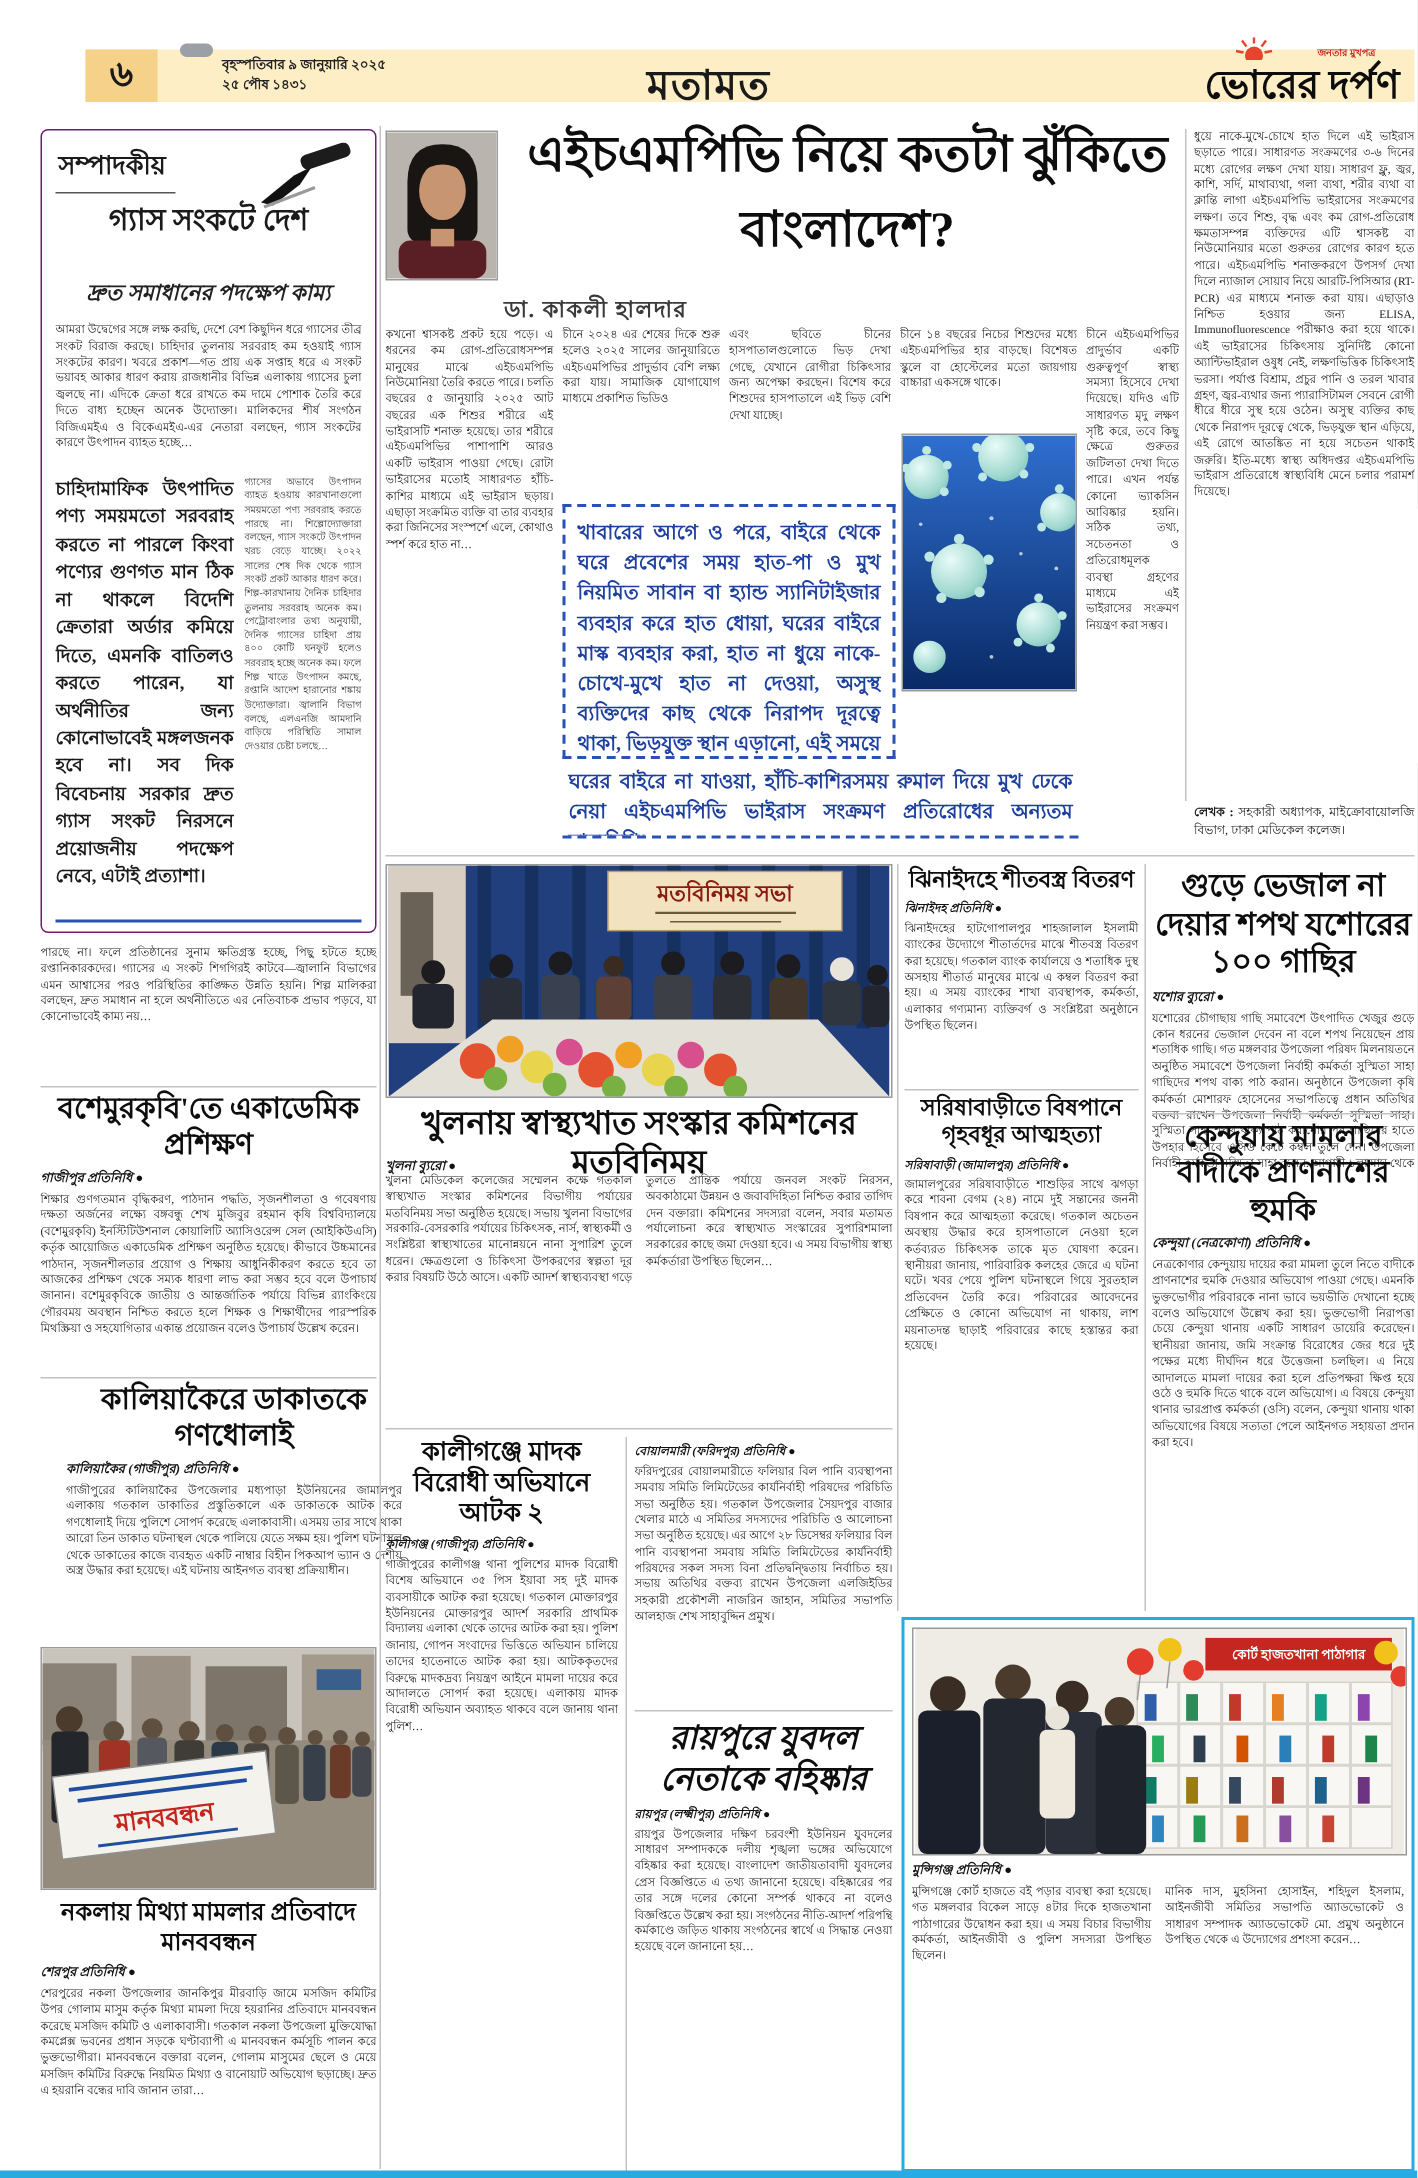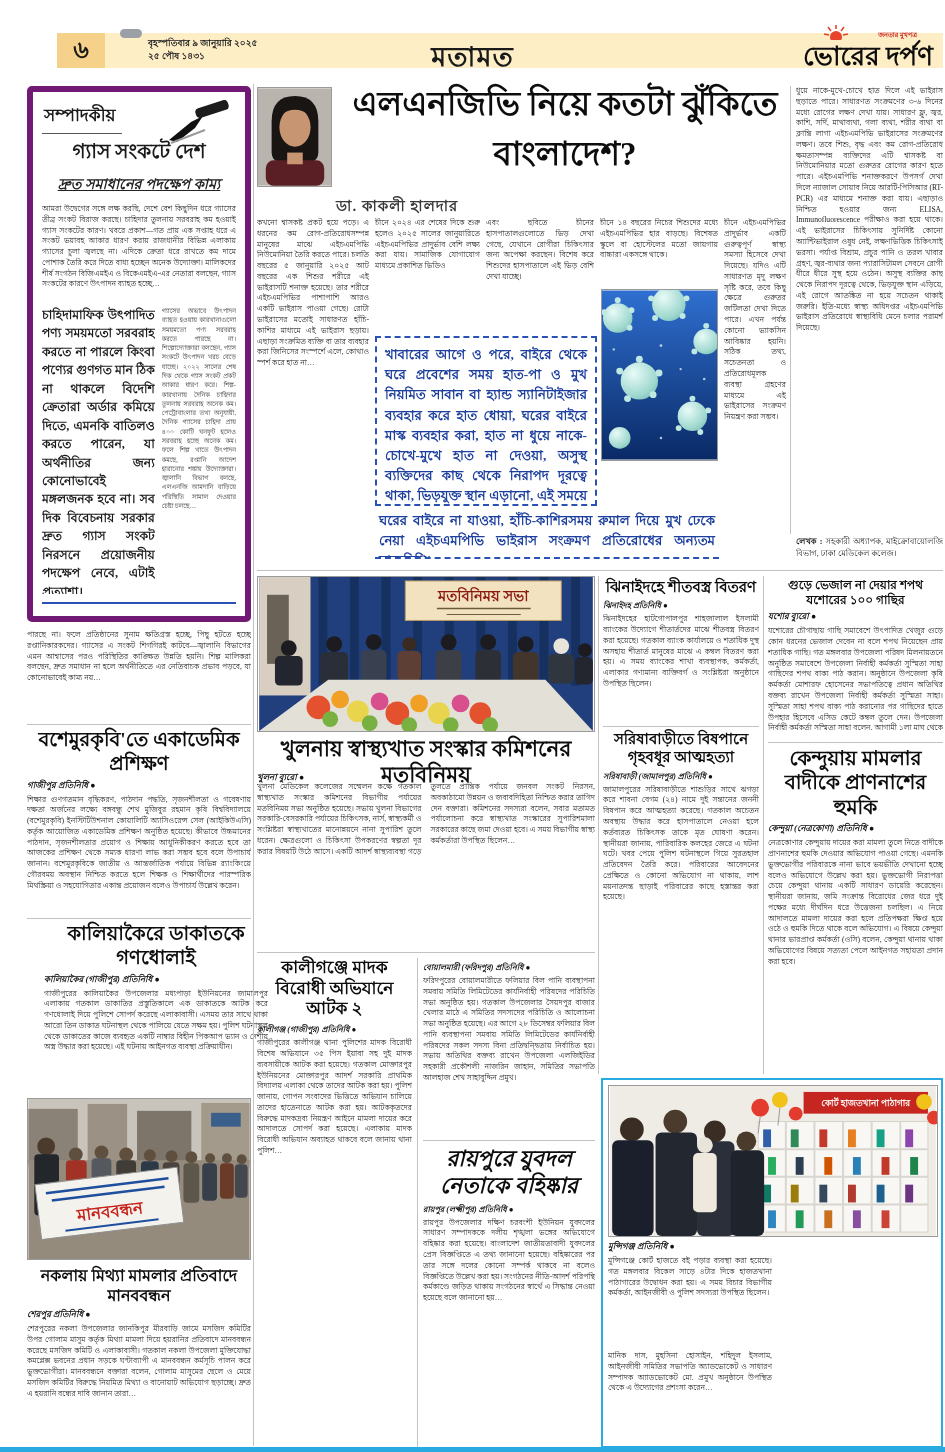--- a/index.html
+++ b/index.html
@@ -17,24 +17,24 @@
   #foldpill { left:120px; top:29px; width:22px; height:9px; background:#9aa0a6; border-radius:5px; }
   .dateline-hdr { left:148px; top:37px; font-size:9px; font-weight:700; line-height:1.45; color:#222; }
   #section-title { left:0; top:36px; width:945px; text-align:center; font-size:27px; font-weight:800; letter-spacing:1px; }
   #logo-tag { right:28px; top:30px; font-size:6.5px; color:#c6231d; font-weight:700; }
   #logo { right:12px; top:36px; font-size:26px; font-weight:800; color:#0d0d0d; }
   #sun { right:96px; top:24px; }
   
   .vrule { width:1px; background:#c2c2c2; }
   .hrule { height:1px; background:#c2c2c2; }
   
-  #edbox { left:27px; top:86px; width:224px; height:536px; border:6px solid #701a75; border-radius:5px; padding:8px 9px; }
+  #edbox { left:27px; top:86px; width:224px; height:536px; border:1px solid #701a75; border-radius:5px; padding:8px 9px; }
   .ed-label { font-size:17px; font-weight:700; border-bottom:1.5px solid #555; display:inline-block; padding:2px 6px 3px 2px; }
   .ed-head { text-align:center; font-size:20px; font-weight:800; margin-top:2px; }
-  .ed-sub { text-align:center; font-size:14.5px; font-weight:700; font-style:italic; margin-top:4px; color:#222;text-decoration:underline; }
+  .ed-sub { text-align:center; font-size:14.5px; font-weight:700; font-style:italic; margin-top:20px; color:#222; }
   .body-txt { font-size:7.6px; line-height:1.42; text-align:justify; color:#222; overflow:hidden; }
   .ed-cols { display:flex; gap:7px; margin-top:6px; }
   .ed-bold { width:120px; font-size:12.3px; font-weight:700; line-height:1.5; text-align:justify; overflow:hidden; height:288px; }
   .ed-side { width:79px; font-size:6.4px; line-height:1.45; text-align:justify; color:#333; overflow:hidden; height:288px; }
   .ed-blueline { margin-top:8px; border-top:2px solid #2a52b5; }
   
   .art-head { font-weight:800; text-align:center; color:#0d0d0d; line-height:1.22; }
   .art-date { font-size:8.6px; font-weight:700; font-style:italic; color:#111; margin:3px 0 2px 0; }
   
   #main-head { left:336px; top:80px; width:458px; font-size:33px; line-height:1.5; }
@@ -155,21 +155,21 @@
   <div class="abs vrule" style="left:253px; top:84px; height:1362px;"></div>
 
   <svg class="abs photo" style="left:257px; top:87px;" width="75" height="100" viewBox="0 0 75 100">
     <rect width="75" height="100" fill="#b9b4ae"></rect>
     <path d="M14,34 Q14,8 38,8 Q62,8 62,34 L62,66 Q62,74 54,76 L22,76 Q14,74 14,66 Z" fill="#181512"></path>
     <ellipse cx="38" cy="40" rx="16" ry="20" fill="#c89572"></ellipse>
     <path d="M22,28 Q38,16 54,28 L54,22 Q48,12 38,12 Q28,12 22,22 Z" fill="#181512"></path>
     <rect x="8" y="74" width="60" height="26" rx="8" fill="#5a1f24"></rect>
     <rect x="30" y="66" width="16" height="12" fill="#c89572"></rect>
   </svg>
-  <div class="abs art-head" id="main-head">এলএনজিভি নিয়ে কতটা ঝুঁকিতে বাংলাদেশ?</div>
+  <div class="abs art-head" id="main-head">এইচএমপিভি নিয়ে কতটা ঝুঁকিতে বাংলাদেশ?</div>
   <div class="abs" id="main-byline">ডা. কাকলী হালদার</div>
 
   <div class="abs body-txt" style="left:257px; top:218px; width:112px; height:345px;">কখনো শ্বাসকষ্ট প্রকট হয়ে পড়ে। এ ধরনের কম রোগ-প্রতিরোধসম্পন্ন মানুষের মাঝে এইচএমপিভি নিউমোনিয়া তৈরি করতে পারে। চলতি বছরের ৫ জানুয়ারি ২০২৫ আট বছরের এক শিশুর শরীরে এই ভাইরাসটি শনাক্ত হয়েছে। তার শরীরে এইচএমপিভির পাশাপাশি আরও একটি ভাইরাস পাওয়া গেছে। রোটা ভাইরাসের মতোই সাধারণত হাঁচি-কাশির মাধ্যমে এই ভাইরাস ছড়ায়। এছাড়া সংক্রমিত ব্যক্তি বা তার ব্যবহার করা জিনিসের সংস্পর্শে এলে, কোথাও স্পর্শ করে হাত না…</div>
   <div class="abs body-txt" style="left:375px; top:218px; width:105px; height:112px;">চীনে ২০২৪ এর শেষের দিকে শুরু হলেও ২০২৫ সালের জানুয়ারিতে এইচএমপিভির প্রাদুর্ভাব বেশি লক্ষ্য করা যায়। সামাজিক যোগাযোগ মাধ্যমে প্রকাশিত ভিডিও</div>
   <div class="abs body-txt" style="left:486px; top:218px; width:108px; height:112px;">এবং ছবিতে চীনের হাসপাতালগুলোতে ভিড় দেখা গেছে, যেখানে রোগীরা চিকিৎসার জন্য অপেক্ষা করছেন। বিশেষ করে শিশুদের হাসপাতালে এই ভিড় বেশি দেখা যাচ্ছে।</div>
   <div class="abs body-txt" style="left:600px; top:218px; width:118px; height:66px;">চীনে ১৪ বছরের নিচের শিশুদের মধ্যে এইচএমপিভির হার বাড়ছে। বিশেষত স্কুলে বা হোস্টেলের মতো জায়গায় বাচ্চারা একসঙ্গে থাকে।</div>
   <div class="abs body-txt" style="left:724px; top:218px; width:62px; height:345px;">চীনে এইচএমপিভির প্রাদুর্ভাব একটি গুরুত্বপূর্ণ স্বাস্থ্য সমস্যা হিসেবে দেখা দিয়েছে। যদিও এটি সাধারণত মৃদু লক্ষণ সৃষ্টি করে, তবে কিছু ক্ষেত্রে গুরুতর জটিলতা দেখা দিতে পারে। এখন পর্যন্ত কোনো ভ্যাকসিন আবিষ্কার হয়নি। সঠিক তথ্য, সচেতনতা ও প্রতিরোধমূলক ব্যবস্থা গ্রহণের মাধ্যমে এই ভাইরাসের সংক্রমণ নিয়ন্ত্রণ করা সম্ভব।</div>
   <div class="abs vrule" style="left:790px; top:86px; height:448px;"></div>
   <div class="abs body-txt" style="left:796px; top:86px; width:147px; height:446px;">ধুয়ে নাকে-মুখে-চোখে হাত দিলে এই ভাইরাস ছড়াতে পারে। সাধারণত সংক্রমণের ৩-৬ দিনের মধ্যে রোগের লক্ষণ দেখা যায়। সাধারণ ফ্লু, জ্বর, কাশি, সর্দি, মাথাব্যথা, গলা ব্যথা, শরীর ব্যথা বা ক্লান্তি লাগা এইচএমপিভি ভাইরাসের সংক্রমণের লক্ষণ। তবে শিশু, বৃদ্ধ এবং কম রোগ-প্রতিরোধ ক্ষমতাসম্পন্ন ব্যক্তিদের এটি শ্বাসকষ্ট বা নিউমোনিয়ার মতো গুরুতর রোগের কারণ হতে পারে। এইচএমপিভি শনাক্তকরণে উপসর্গ দেখা দিলে ন্যাজাল সোয়াব নিয়ে আরটি-পিসিআর (RT-PCR) এর মাধ্যমে শনাক্ত করা যায়। এছাড়াও নিশ্চিত হওয়ার জন্য ELISA, Immunofluorescence পরীক্ষাও করা হয়ে থাকে। এই ভাইরাসের চিকিৎসায় সুনির্দিষ্ট কোনো অ্যান্টিভাইরাল ওষুধ নেই, লক্ষণভিত্তিক চিকিৎসাই ভরসা। পর্যাপ্ত বিশ্রাম, প্রচুর পানি ও তরল খাবার গ্রহণ, জ্বর-ব্যথার জন্য প্যারাসিটামল সেবনে রোগী ধীরে ধীরে সুস্থ হয়ে ওঠেন। অসুস্থ ব্যক্তির কাছ থেকে নিরাপদ দূরত্বে থেকে, ভিড়যুক্ত স্থান এড়িয়ে, এই রোগে আতঙ্কিত না হয়ে সচেতন থাকাই জরুরি। ইতি-মধ্যে স্বাস্থ্য অধিদপ্তর এইচএমপিভি ভাইরাস প্রতিরোধে স্বাস্থ্যবিধি মেনে চলার পরামর্শ দিয়েছে।</div>
   <div class="abs credit" style="left:796px; top:536px; width:147px; height:30px;">
@@ -303,21 +303,21 @@
     <div class="body-txt" style="height:96px;">ঝিনাইদহের হাটগোপালপুর শাহজালাল ইসলামী ব্যাংকের উদ্যোগে শীতার্তদের মাঝে শীতবস্ত্র বিতরণ করা হয়েছে। গতকাল ব্যাংক কার্যালয়ে ও শতাধিক দুস্থ অসহায় শীতার্ত মানুষের মাঝে এ কম্বল বিতরণ করা হয়। এ সময় ব্যাংকের শাখা ব্যবস্থাপক, কর্মকর্তা, এলাকার গণ্যমান্য ব্যক্তিবর্গ ও সংশ্লিষ্টরা অনুষ্ঠানে উপস্থিত ছিলেন।</div>
   </div>
   <div class="abs hrule" style="left:603px; top:726px; width:156px;"></div>
   <div class="abs" style="left:603px; top:730px; width:156px;">
     <div class="art-head" style="font-size:15px;">সরিষাবাড়ীতে বিষপানে গৃহবধূর আত্মহত্যা</div>
     <div class="art-date" style="font-size:8px;">সরিষাবাড়ী (জামালপুর) প্রতিনিধি ●</div>
     <div class="body-txt" style="height:266px;">জামালপুরের সরিষাবাড়ীতে শাশুড়ির সাথে ঝগড়া করে শাবনা বেগম (২৪) নামে দুই সন্তানের জননী বিষপান করে আত্মহত্যা করেছে। গতকাল অচেতন অবস্থায় উদ্ধার করে হাসপাতালে নেওয়া হলে কর্তব্যরত চিকিৎসক তাকে মৃত ঘোষণা করেন। স্থানীয়রা জানায়, পারিবারিক কলহের জেরে এ ঘটনা ঘটে। খবর পেয়ে পুলিশ ঘটনাস্থলে গিয়ে সুরতহাল প্রতিবেদন তৈরি করে। পরিবারের আবেদনের প্রেক্ষিতে ও কোনো অভিযোগ না থাকায়, লাশ ময়নাতদন্ত ছাড়াই পরিবারের কাছে হস্তান্তর করা হয়েছে।</div>
   </div>
 
   <div class="abs" style="left:768px; top:578px; width:175px;">
-    <div class="art-head" style="font-size:12px;">গুড়ে ভেজাল না দেয়ার শপথ যশোরের ১০০ গাছির</div>
+    <div class="art-head" style="font-size:21px;">গুড়ে ভেজাল না দেয়ার শপথ যশোরের ১০০ গাছির</div>
     <div class="art-date">যশোর ব্যুরো ●</div>
     <div class="body-txt" style="height:104px;">যশোরের চৌগাছায় গাছি সমাবেশে উৎপাদিত খেজুর গুড়ে কোন ধরনের ভেজাল দেবেন না বলে শপথ নিয়েছেন প্রায় শতাধিক গাছি। গত মঙ্গলবার উপজেলা পরিষদ মিলনায়তনে অনুষ্ঠিত সমাবেশে উপজেলা নির্বাহী কর্মকর্তা সুস্মিতা সাহা গাছিদের শপথ বাক্য পাঠ করান। অনুষ্ঠানে উপজেলা কৃষি কর্মকর্তা মোশারফ হোসেনের সভাপতিত্বে প্রধান অতিথির বক্তব্য রাখেন উপজেলা নির্বাহী কর্মকর্তা সুস্মিতা সাহা। সুস্মিতা সাহা শপথ বাক্য পাঠ করানোর পর গাছিদের হাতে উপহার হিসেবে এসিড কেটে কম্বল তুলে দেন। উপজেলা নির্বাহী কর্মকর্তা সুস্মিতা সাহা বলেন, আগামী ১লা মাঘ থেকে তিন দিনব্যাপী উপজেলা চত্বরে গুড় মেলা বসবে। যশোরের রস-গুড়ের সুনাম অক্ষুণ্ন রাখতে তাই গাছিদের নিয়ে এই আয়োজন।</div>
   </div>
   <div class="abs hrule" style="left:768px; top:742px; width:175px;"></div>
   <div class="abs" style="left:768px; top:746px; width:175px;">
     <div class="art-head" style="font-size:20px;">কেন্দুয়ায় মামলার বাদীকে প্রাণনাশের হুমকি</div>
     <div class="art-date">কেন্দুয়া (নেত্রকোণা) প্রতিনিধি ●</div>
     <div class="body-txt" style="height:250px;">নেত্রকোণার কেন্দুয়ায় দায়ের করা মামলা তুলে নিতে বাদীকে প্রাণনাশের হুমকি দেওয়ার অভিযোগ পাওয়া গেছে। এমনকি ভুক্তভোগীর পরিবারকে নানা ভাবে ভয়ভীতি দেখানো হচ্ছে বলেও অভিযোগে উল্লেখ করা হয়। ভুক্তভোগী নিরাপত্তা চেয়ে কেন্দুয়া থানায় একটি সাধারণ ডায়েরি করেছেন। স্থানীয়রা জানায়, জমি সংক্রান্ত বিরোধের জের ধরে দুই পক্ষের মধ্যে দীর্ঘদিন ধরে উত্তেজনা চলছিল। এ নিয়ে আদালতে মামলা দায়ের করা হলে প্রতিপক্ষরা ক্ষিপ্ত হয়ে ওঠে ও হুমকি দিতে থাকে বলে অভিযোগ। এ বিষয়ে কেন্দুয়া থানার ভারপ্রাপ্ত কর্মকর্তা (ওসি) বলেন, কেন্দুয়া থানায় থাকা অভিযোগের বিষয়ে সত্যতা পেলে আইনগত সহায়তা প্রদান করা হবে।</div>
   </div>
 
@@ -396,21 +396,21 @@
           <rect x="46" y="47" width="42" height="105" rx="6" fill="#23272f"></rect>
         <circle cx="106" cy="46" r="11" fill="#3a2e24"></circle>
           <rect x="88" y="56" width="38" height="96" rx="6" fill="#2b2f3a"></rect>
         <circle cx="138" cy="56" r="10" fill="#4a3b2d"></circle>
           <rect x="122" y="65" width="34" height="87" rx="6" fill="#1f232c"></rect>
         <circle cx="96" cy="60" r="8" fill="#e8e4da"></circle>
           <rect x="84" y="68" width="24" height="60" rx="5" fill="#efe9dd"></rect>
       </g>
     </svg>
     <div class="art-date">মুন্সিগঞ্জ প্রতিনিধি ●</div>
-    <div style="display:flex; gap:9px;flex-direction:column;">
+    <div style="display:flex; gap:9px;">
       <div class="body-txt" style="width:50%; height:86px;">মুন্সিগঞ্জে কোর্ট হাজতে বই পড়ার ব্যবস্থা করা হয়েছে। গত মঙ্গলবার বিকেল সাড়ে ৪টার দিকে হাজতখানা পাঠাগারের উদ্বোধন করা হয়। এ সময় বিচার বিভাগীয় কর্মকর্তা, আইনজীবী ও পুলিশ সদস্যরা উপস্থিত ছিলেন।</div>
       <div class="body-txt" style="width:50%; height:86px;">মানিক দাস, মুহসিনা হোসাইন, শহিদুল ইসলাম, আইনজীবী সমিতির সভাপতি অ্যাডভোকেট ও সাধারণ সম্পাদক অ্যাডভোকেট মো. প্রমুখ অনুষ্ঠানে উপস্থিত থেকে এ উদ্যোগের প্রশংসা করেন…</div>
     </div>
   </div>
 
   <div class="abs" style="left:0; top:1447px; width:945px; height:5px; background:#29abe2;"></div>
 
 </div>
 
 </body></html>

